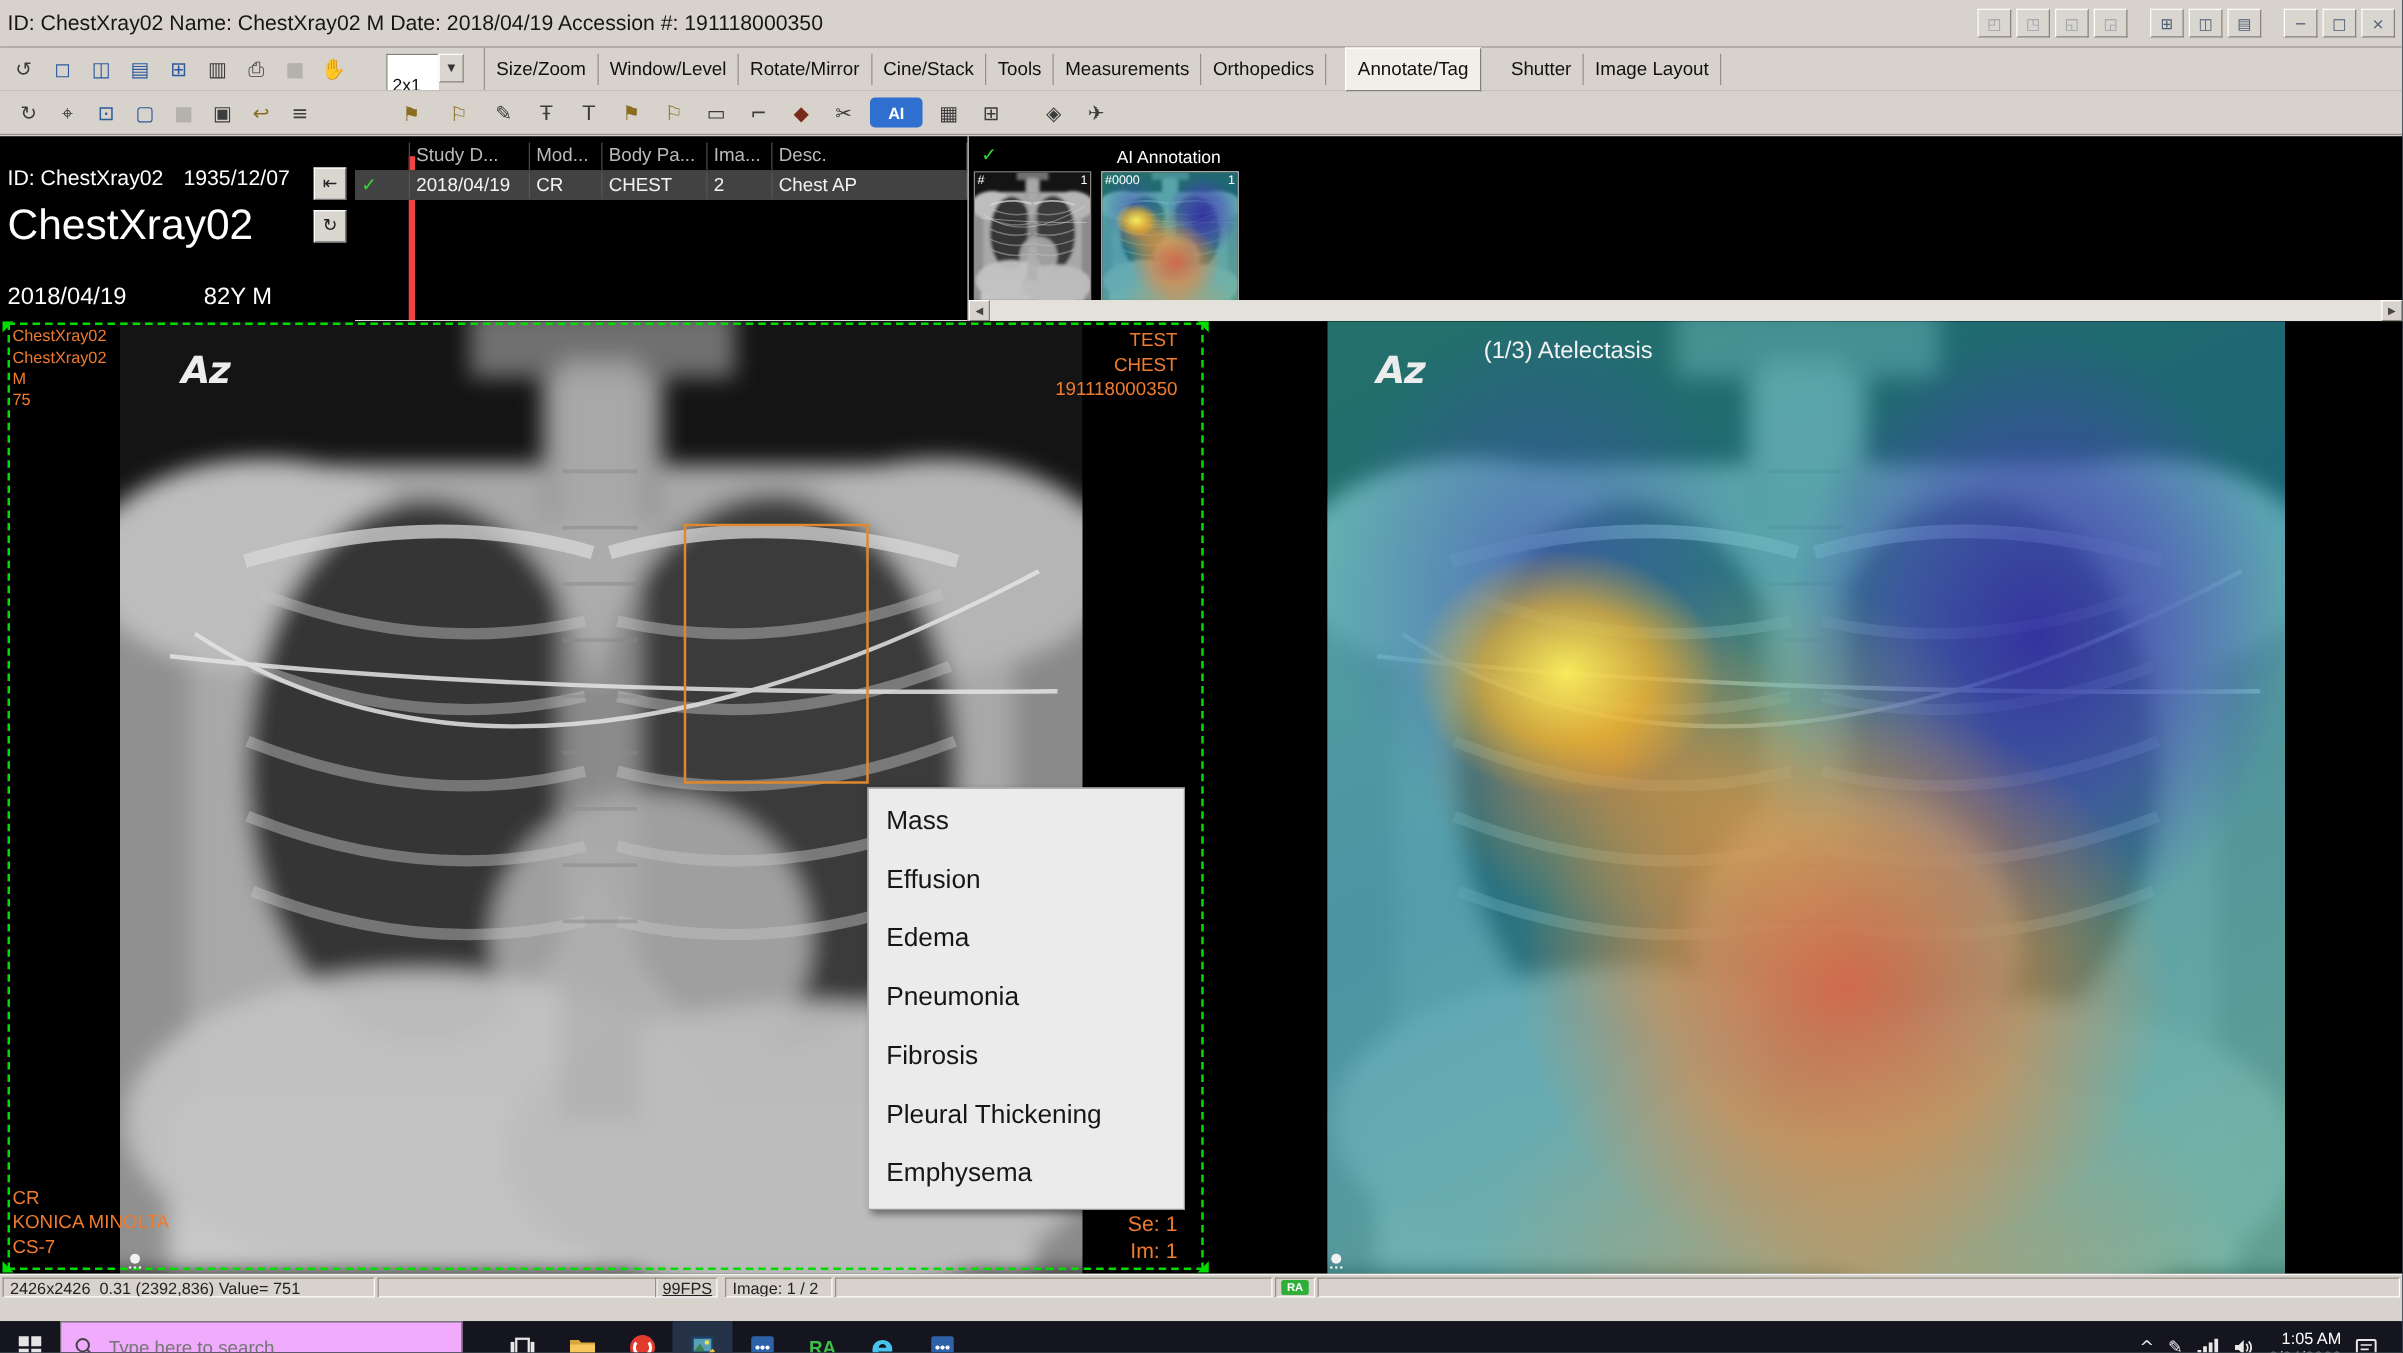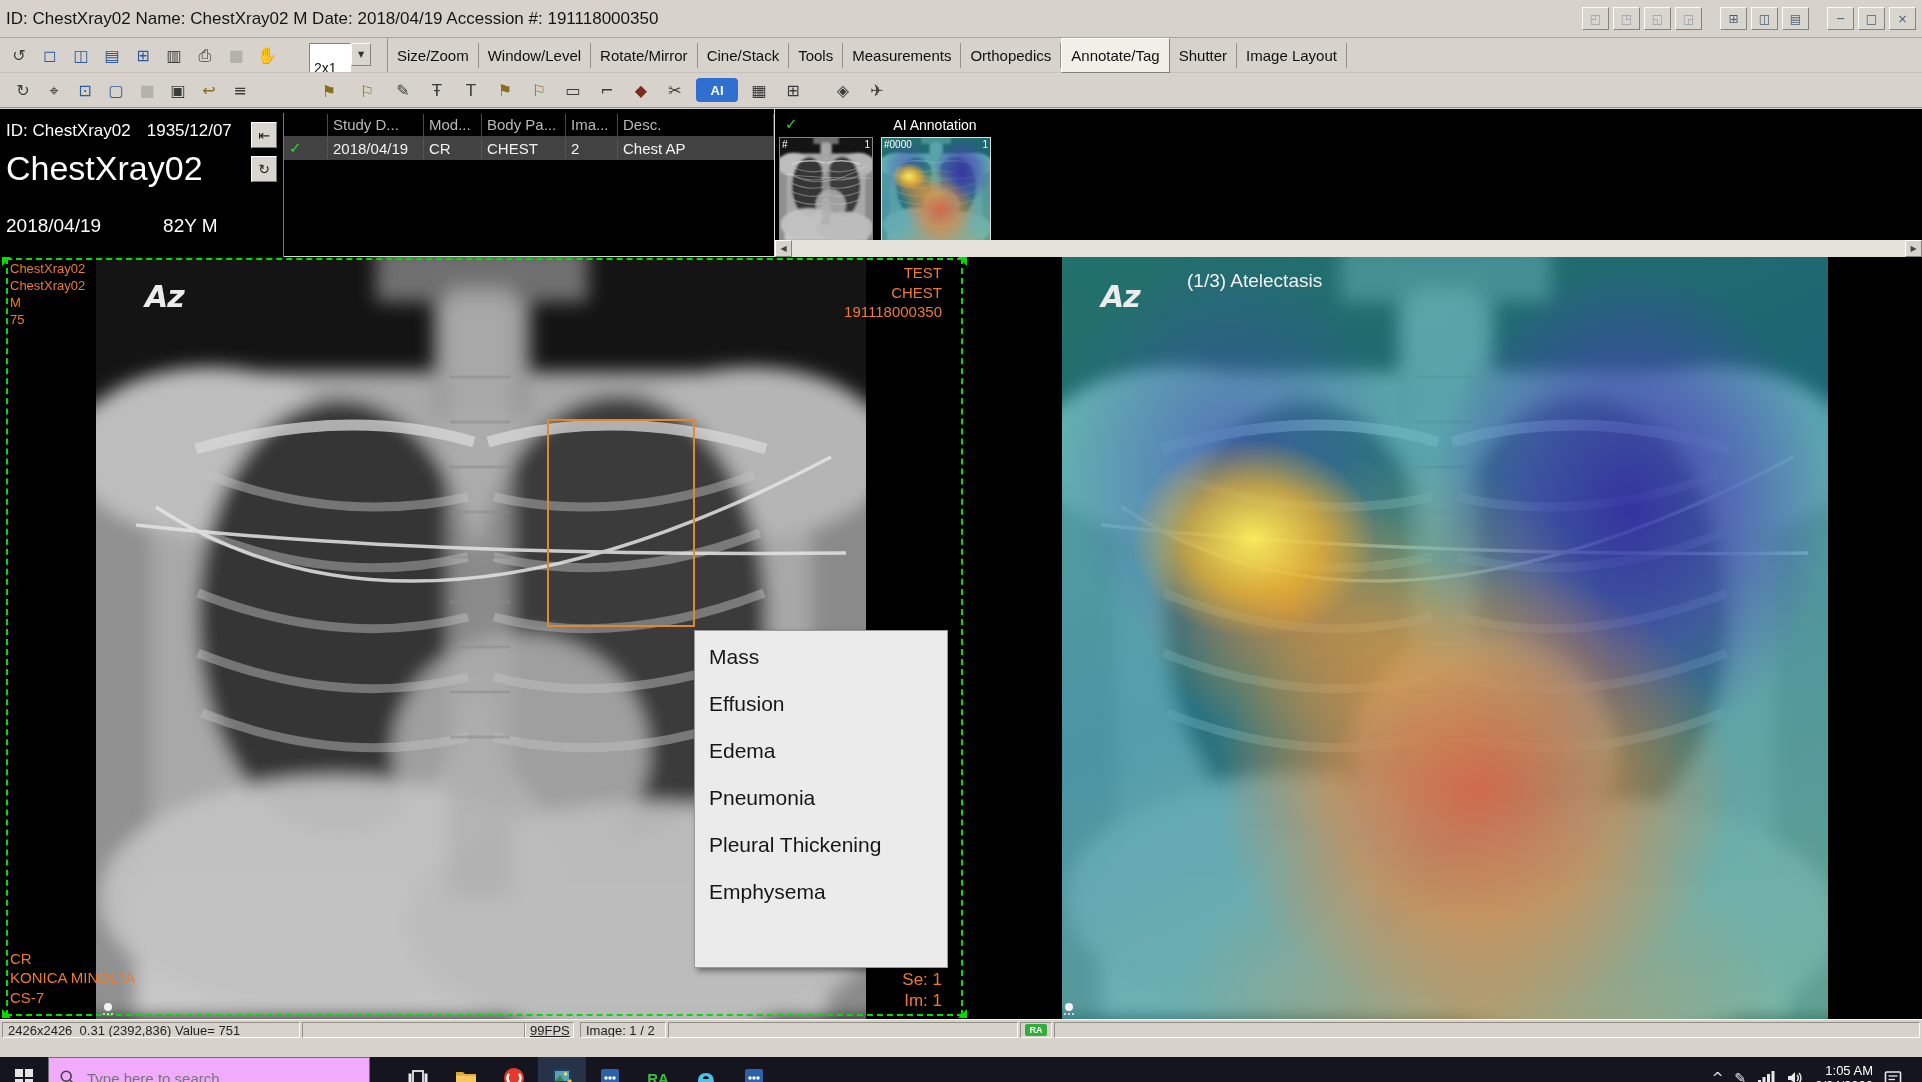--- a/index.html
+++ b/index.html
@@ -31,29 +31,29 @@
   .annot-row{position:absolute;left:390px;top:4px;display:flex;gap:8px;align-items:center;}
   .combo{position:absolute;left:309px;top:5px;width:62px;height:23px;display:flex;}
   .combo-val{flex:1;background:#fff;border:1px solid;border-color:#87837b #fff #fff #87837b;
              font-size:14px;padding:16px 4px;color:#111;}
   .combo-arr{width:18px;background:#d9d6d0;border:1px solid;border-color:#fbfbfb #87837b #87837b #fbfbfb;
              font-size:8px;display:flex;align-items:center;justify-content:center;color:#333;}
   .tabs{position:absolute;left:387px;top:0;height:34px;display:flex;align-items:center;
         border-left:1px solid #96928a;}
   .tab{font-size:15px;color:#101010;padding:4px 9px;border-right:1px solid #96928a;white-space:nowrap;}
   .tab.active{background:#f2efe9;border:1px solid;border-color:#ffffff #80807a #80807a #ffffff;
-              margin:-2px 0;padding:8px 9px;position:relative;z-index:2;}
+              margin:-2px 15px;padding:8px 9px;position:relative;z-index:2;}
   .ai-btn{min-width:34px;height:24px;background:#2f6fd0;color:#fff;border-radius:4px;font-weight:bold;
           font-size:13px;display:flex;align-items:center;justify-content:center;padding:0 4px;}
   .mgap{margin-left:16px;}
 
   
   .strip{position:relative;height:149px;background:#000;border-top:1px solid #cfcfcf;box-sizing:border-box;}
-  .patient-panel{position:absolute;left:0;top:4px;width:284px;height:100%;color:#fff;
-                 border-right:1px solid #ef4444;border-bottom:1px solid #d8d8d8;box-sizing:border-box;}
+  .patient-panel{position:absolute;left:0;top:16px;width:332px;height:100%;color:#fff;
+                 border-right:5px solid #ef4444;border-bottom:1px solid #d8d8d8;box-sizing:border-box;}
   .pp-row1{position:absolute;left:6px;top:8px;font-size:17px;display:flex;gap:16px;}
   .pp-name{position:absolute;left:6px;top:36px;font-size:34px;}
   .pp-row3{position:absolute;left:6px;top:102px;font-size:19px;display:flex;}
   .pp-age{margin-left:62px;}
   .pp-btn{position:absolute;left:251px;width:26px;height:26px;background:#d9d6d0;border:1px solid;
           border-color:#fff #777 #777 #fff;color:#222;display:flex;align-items:center;
           justify-content:center;font-size:14px;box-sizing:border-box;}
   .b1{top:9px;} .b2{top:43px;}
 
   .study-table{position:absolute;left:284px;top:0;width:490px;height:100%;font-size:15px;
@@ -390,20 +390,21 @@
       </div>
       <div class="vlogo">Az</div>
 
       <div class="ann-rect"></div>
 
       <div class="ctx-menu">
         <div class="ctx-item">Mass</div>
         <div class="ctx-item">Effusion</div>
         <div class="ctx-item">Edema</div>
         <div class="ctx-item">Pneumonia</div>
+        <div class="ctx-item">Fibrosis</div>
         <div class="ctx-item">Pleural Thickening</div>
         <div class="ctx-item">Emphysema</div>
       </div>
 
       <div class="grip grip-l">
         <div class="ball"></div>
         <div class="dots">
           <i class="dot"></i>
             <i class="dot"></i>
             <i class="dot"></i>

